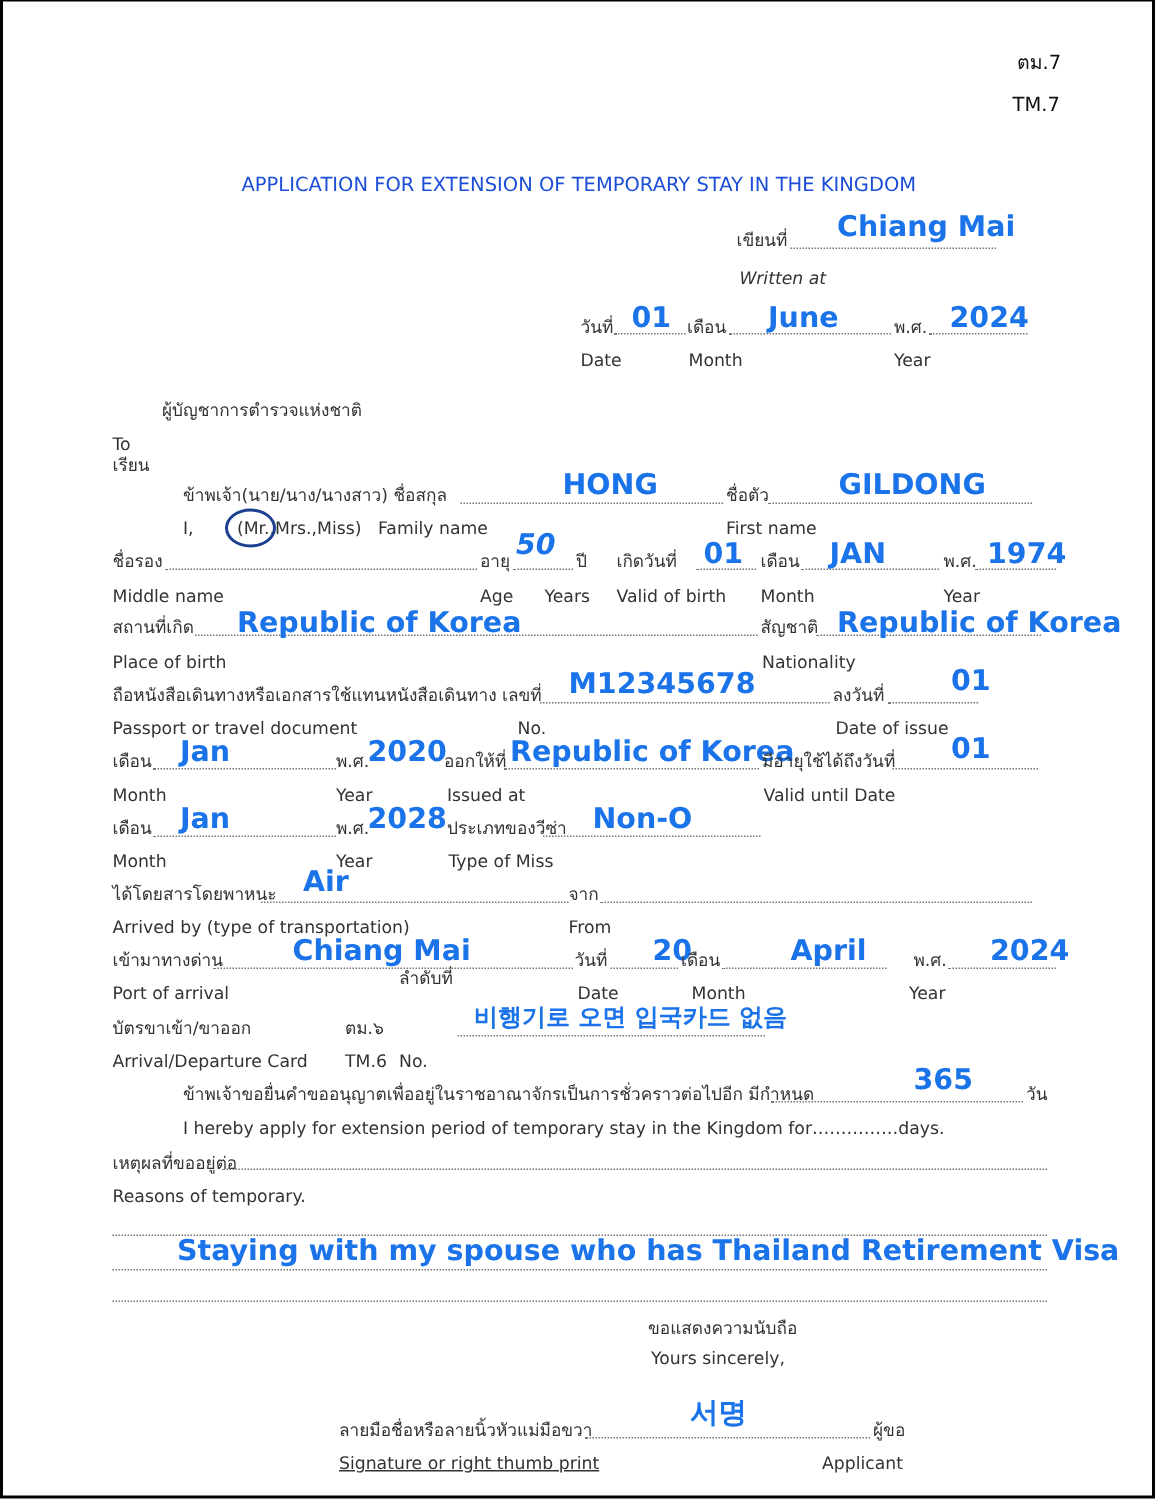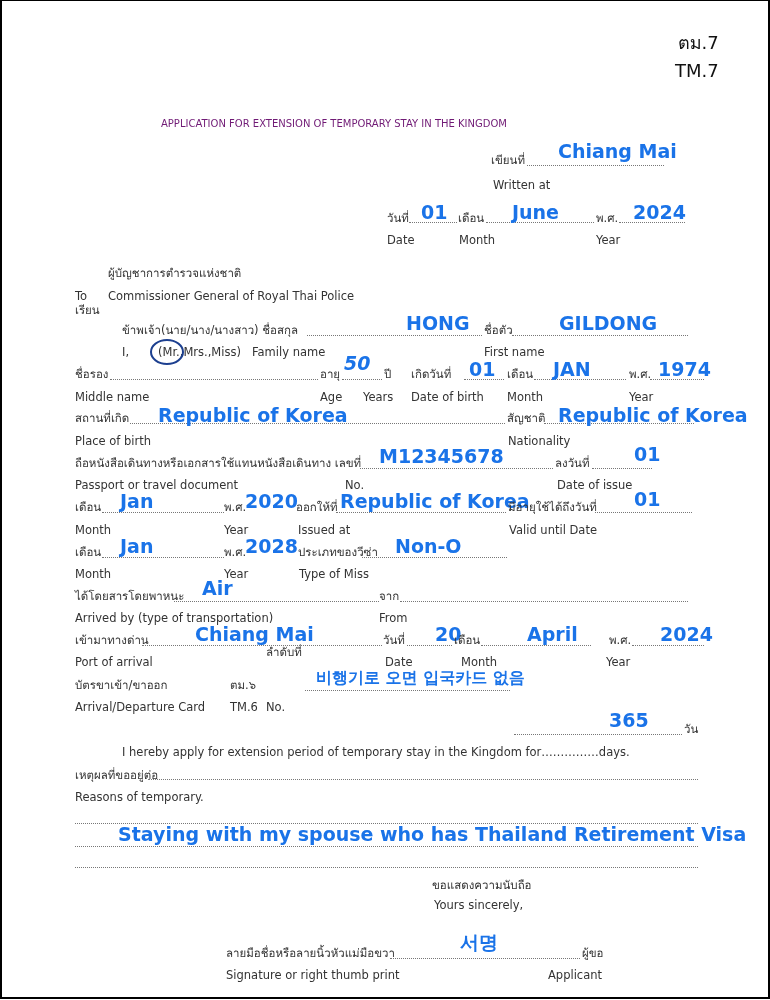--- a/index.html
+++ b/index.html
@@ -1,61 +1,60 @@
 <!DOCTYPE html>
 <html><head>
 <meta charset="utf-8">
 <style>
   html, body { margin: 0; padding: 0; background: #ffffff; }
   body { width: 770px; height: 1000px; position: relative; overflow: hidden; font-family: "DejaVu Sans", sans-serif; color: #333333; }
   .frame { position: absolute; left: 0; top: 0; width: 766px; height: 996px; border-left: 2px solid #000; border-right: 2px solid #000; border-bottom: 2px solid #000; border-top: 1px solid #000; }
   .t { position: absolute; font-size: 11.5px; white-space: nowrap; line-height: 14px; color: #333; }
   .title-th { font-weight: bold; font-size: 13px; color: #111; }
-  .title-en { font-size: 10px; color: #701a75; }
-  .code { font-size: 18px; color: #111; }
+  .title-en { font-size: 13px; color: #1d4ed8; }
+  .code { font-size: 13px; color: #111; }
   .dots { position: absolute; border-bottom: 1px dotted #777; height: 0; }
   .v { position: absolute; color: #1a73e8; font-weight: bold; font-size: 19px; white-space: nowrap; line-height: 22px; }
   .v.small { font-size: 16px; }
   .circle { position: absolute; border: 2.5px solid #1c3f8f; border-radius: 50%; }
 </style>
 </head>
 <body>
 
 <div class="frame">
 
   <div class="t code" style="left:676px; top:35px;">ตม.7</div>
   <div class="t code" style="left:673px; top:63px;">TM.7</div>
   <div class="t title-en" style="left:159px; top:116px;">APPLICATION FOR EXTENSION OF TEMPORARY STAY IN THE KINGDOM</div>
 
   <div class="t" style="left:489px; top:152px;">เขียนที่</div>
   <div class="dots" style="left:525px; top:164px; width:137px;"></div>
   <div class="v" style="left:556px; top:139px;">Chiang Mai</div>
-  <div class="t" style="left:491px; top:177px;">Written at</div>
+  <div class="t" style="left:491px; top:177px;font-style:italic;">Written at</div>
 
   <div class="t" style="left:385px; top:210px;">วันที่</div>
   <div class="dots" style="left:407px; top:221px; width:48px;"></div>
   <div class="v" style="left:419px; top:200px;">01</div>
   <div class="t" style="left:456px; top:210px;">เดือน</div>
   <div class="dots" style="left:484px; top:221px; width:108px;"></div>
   <div class="v" style="left:510px; top:200px;">June</div>
   <div class="t" style="left:594px; top:210px;">พ.ศ.</div>
   <div class="dots" style="left:617px; top:221px; width:66px;"></div>
   <div class="v" style="left:631px; top:200px;">2024</div>
   <div class="t" style="left:385px; top:232px;">Date</div>
   <div class="t" style="left:457px; top:232px;">Month</div>
   <div class="t" style="left:594px; top:232px;">Year</div>
 
   <div class="t" style="left:73px; top:265px;margin-top:37px;">เรียน</div>
   <div class="t" style="left:106px; top:265px;">ผู้บัญชาการตำรวจแห่งชาติ</div>
   <div class="t" style="left:73px; top:288px;">To</div>
-  <div class="t" style="left:106px; top:288px;">Commissioner General of Royal Thai Police</div>
 
   <div class="t" style="left:120px; top:322px;">ข้าพเจ้า(นาย/นาง/นางสาว) ชื่อสกุล</div>
   <div class="dots" style="left:305px; top:334px; width:175px;"></div>
-  <div class="v" style="left:373px; top:311px;margin-left:31px;">HONG</div>
+  <div class="v" style="left:373px; top:311px;">HONG</div>
   <div class="t" style="left:482px; top:322px;">ชื่อตัว</div>
   <div class="dots" style="left:510px; top:334px; width:176px;"></div>
   <div class="v" style="left:557px; top:311px;">GILDONG</div>
 
   <div class="t" style="left:120px; top:344px;">I,</div>
   <div class="t" style="left:156px; top:344px;">(Mr.,Mrs.,Miss)</div>
   <div class="circle" style="left:148px; top:338px; width:30px; height:22px;"></div>
   <div class="t" style="left:250px; top:344px;">Family name</div>
   <div class="t" style="left:482px; top:344px;">First name</div>
 
@@ -71,21 +70,21 @@
   <div class="t" style="left:505px; top:366px;">เดือน</div>
   <div class="dots" style="left:532px; top:378px; width:92px;"></div>
   <div class="v" style="left:551px; top:357px;">JAN</div>
   <div class="t" style="left:627px; top:366px;">พ.ศ.</div>
   <div class="dots" style="left:648px; top:378px; width:54px;"></div>
   <div class="v" style="left:656px; top:357px;">1974</div>
 
   <div class="t" style="left:73px; top:389px;text-align:center;">Middle name</div>
   <div class="t" style="left:318px; top:389px;">Age</div>
   <div class="t" style="left:361px; top:389px;">Years</div>
-  <div class="t" style="left:409px; top:389px;">Date of birth</div>
+  <div class="t" style="left:409px; top:389px;">Valid of birth</div>
   <div class="t" style="left:505px; top:389px;">Month</div>
   <div class="t" style="left:627px; top:389px;">Year</div>
 
   <div class="t" style="left:73px; top:410px;">สถานที่เกิด</div>
   <div class="dots" style="left:128px; top:422px; width:375px;"></div>
   <div class="v" style="left:156px; top:403px;">Republic of Korea</div>
   <div class="t" style="left:505px; top:410px;">สัญชาติ</div>
   <div class="dots" style="left:542px; top:422px; width:150px;"></div>
   <div class="v" style="left:556px; top:403px;">Republic of Korea</div>
   <div class="t" style="left:73px; top:433px;">Place of birth</div>
@@ -156,35 +155,36 @@
 
   <div class="t" style="left:73px; top:677px;">บัตรขาเข้า/ขาออก</div>
   <div class="t" style="left:228px; top:677px;">ตม.๖</div>
   <div class="t" style="left:264px; top:644px;">ลำดับที่</div>
   <div class="dots" style="left:303px; top:689px; width:205px;"></div>
   <div class="v small" style="left:314px; top:666px;">비행기로 오면 입국카드 없음</div>
   <div class="t" style="left:73px; top:699px;">Arrival/Departure Card</div>
   <div class="t" style="left:228px; top:699px;">TM.6</div>
   <div class="t" style="left:264px; top:699px;">No.</div>
 
+  <div class="t" style="left:120px; top:721px;">ข้าพเจ้าขอยื่นคำขออนุญาตเพื่ออยู่ในราชอาณาจักรเป็นการชั่วคราวต่อไปอีก มีกำหนด</div>
   <div class="dots" style="left:512px; top:733px; width:168px;"></div>
   <div class="v" style="left:607px; top:708px;">365</div>
   <div class="t" style="left:682px; top:721px;">วัน</div>
   <div class="t" style="left:120px; top:744px;">I hereby apply for  extension  period of temporary stay in the Kingdom for……………days.</div>
 
   <div class="t" style="left:73px; top:767px;">เหตุผลที่ขออยู่ต่อ</div>
   <div class="dots" style="left:146px; top:778px; width:550px;"></div>
   <div class="t" style="left:73px; top:789px;">Reasons of temporary.</div>
   <div class="dots" style="left:73px; top:822px; width:623px;"></div>
   <div class="dots" style="left:73px; top:845px; width:623px;"></div>
   <div class="v" style="left:116px; top:822px;">Staying with my spouse who has Thailand Retirement Visa</div>
   <div class="dots" style="left:73px; top:866px; width:623px;"></div>
 
   <div class="t" style="left:430px; top:877px;">ขอแสดงความนับถือ</div>
   <div class="t" style="left:432px; top:897px;">Yours  sincerely,</div>
 
   <div class="t" style="left:224px; top:945px;">ลายมือชื่อหรือลายนิ้วหัวแม่มือขวา</div>
   <div class="dots" style="left:388px; top:957px; width:190px;"></div>
   <div class="v" style="left:458px; top:930px;">서명</div>
   <div class="t" style="left:580px; top:945px;">ผู้ขอ</div>
-  <div class="t" style="left:224px; top:967px;">Signature or right thumb print</div>
+  <div class="t" style="left:224px; top:967px;text-decoration:underline;">Signature or right thumb print</div>
   <div class="t" style="left:546px; top:967px;">Applicant</div>
 </div>
 
 </body></html>

